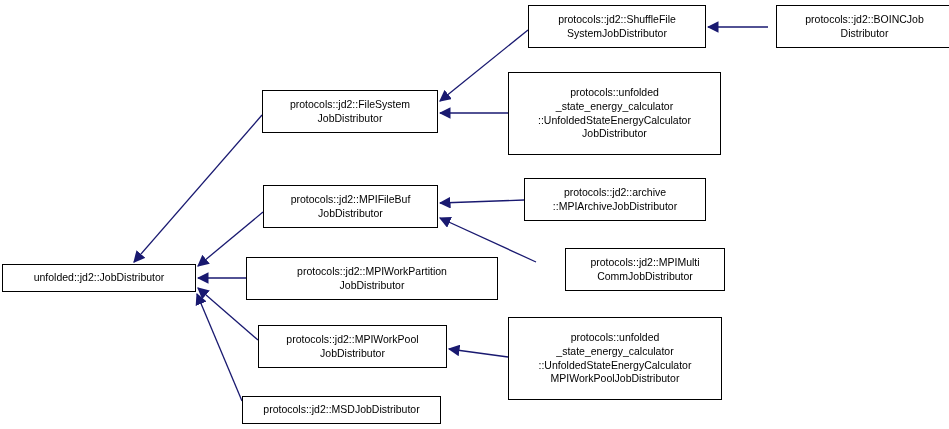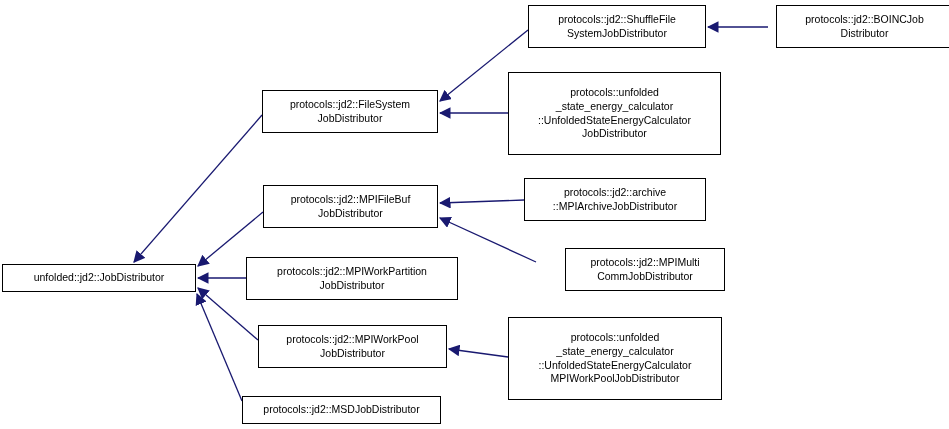--- a/index.html
+++ b/index.html
@@ -86,21 +86,21 @@
 
   <div class="node" style="left:263px; top:185px; width:175px; height:43px;">protocols::jd2::MPIFileBuf
 JobDistributor</div>
 
   <div class="node" style="left:524px; top:178px; width:182px; height:43px;">protocols::jd2::archive
 ::MPIArchiveJobDistributor</div>
 
   <div class="node" style="left:536px; top:248px; width:160px; height:43px;margin-left:29px;">protocols::jd2::MPIMulti
 CommJobDistributor</div>
 
-  <div class="node" style="left:246px; top:257px; width:212px; height:43px;">protocols::jd2::MPIWorkPartition
+  <div class="node" style="left:246px; top:257px; width:252px; height:43px;">protocols::jd2::MPIWorkPartition
 JobDistributor</div>
 
   <div class="node" style="left:258px; top:325px; width:189px; height:43px;">protocols::jd2::MPIWorkPool
 JobDistributor</div>
 
   <div class="node" style="left:508px; top:317px; width:214px; height:83px;">protocols::unfolded
 _state_energy_calculator
 ::UnfoldedStateEnergyCalculator
 MPIWorkPoolJobDistributor</div>
 

